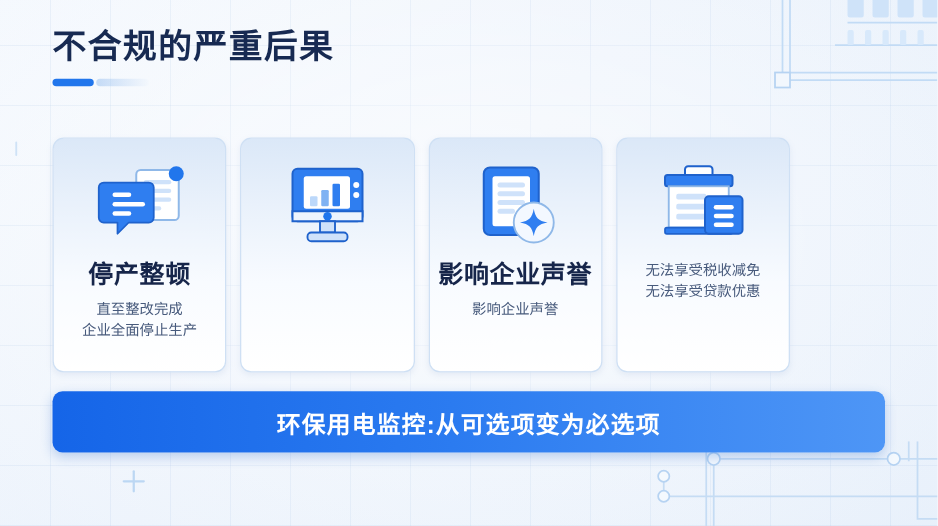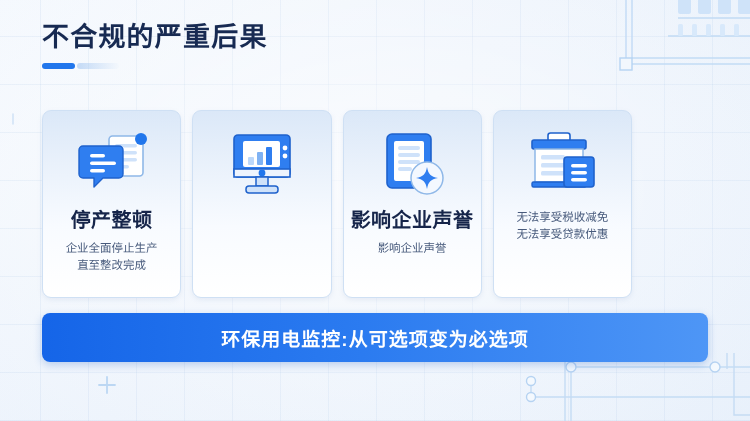--- a/index.html
+++ b/index.html
@@ -240,22 +240,22 @@
           <g fill="#ffffff">
             <rect x="17" y="22" width="15" height="3.6" rx="1.8"></rect>
             <rect x="17" y="29.5" width="26" height="3.6" rx="1.8"></rect>
             <rect x="17" y="37" width="15" height="3.6" rx="1.8"></rect>
           </g>
           <circle cx="68" cy="7" r="6" fill="#2176ec"></circle>
         </svg>
       </div>
       <div class="card-title">停产整顿</div>
       <div class="card-desc">
+        <div>直至整改完成</div>
         <div>企业全面停止生产</div>
-        <div>直至整改完成</div>
       </div>
     </div>
 
     <div class="card">
       <div class="card-icon">
         <svg width="76" height="68" viewBox="0 0 76 68">
           <rect x="10" y="4" width="56" height="42" rx="4" fill="#2f7ef0" stroke="#1f62cc" stroke-width="1.6"></rect>
           <rect x="19" y="10" width="37" height="26" rx="2" fill="#ffffff"></rect>
           <g fill="#2f7ef0">
             <rect x="24" y="26" width="6" height="8" rx="1" fill="#bcd8fa"></rect>

